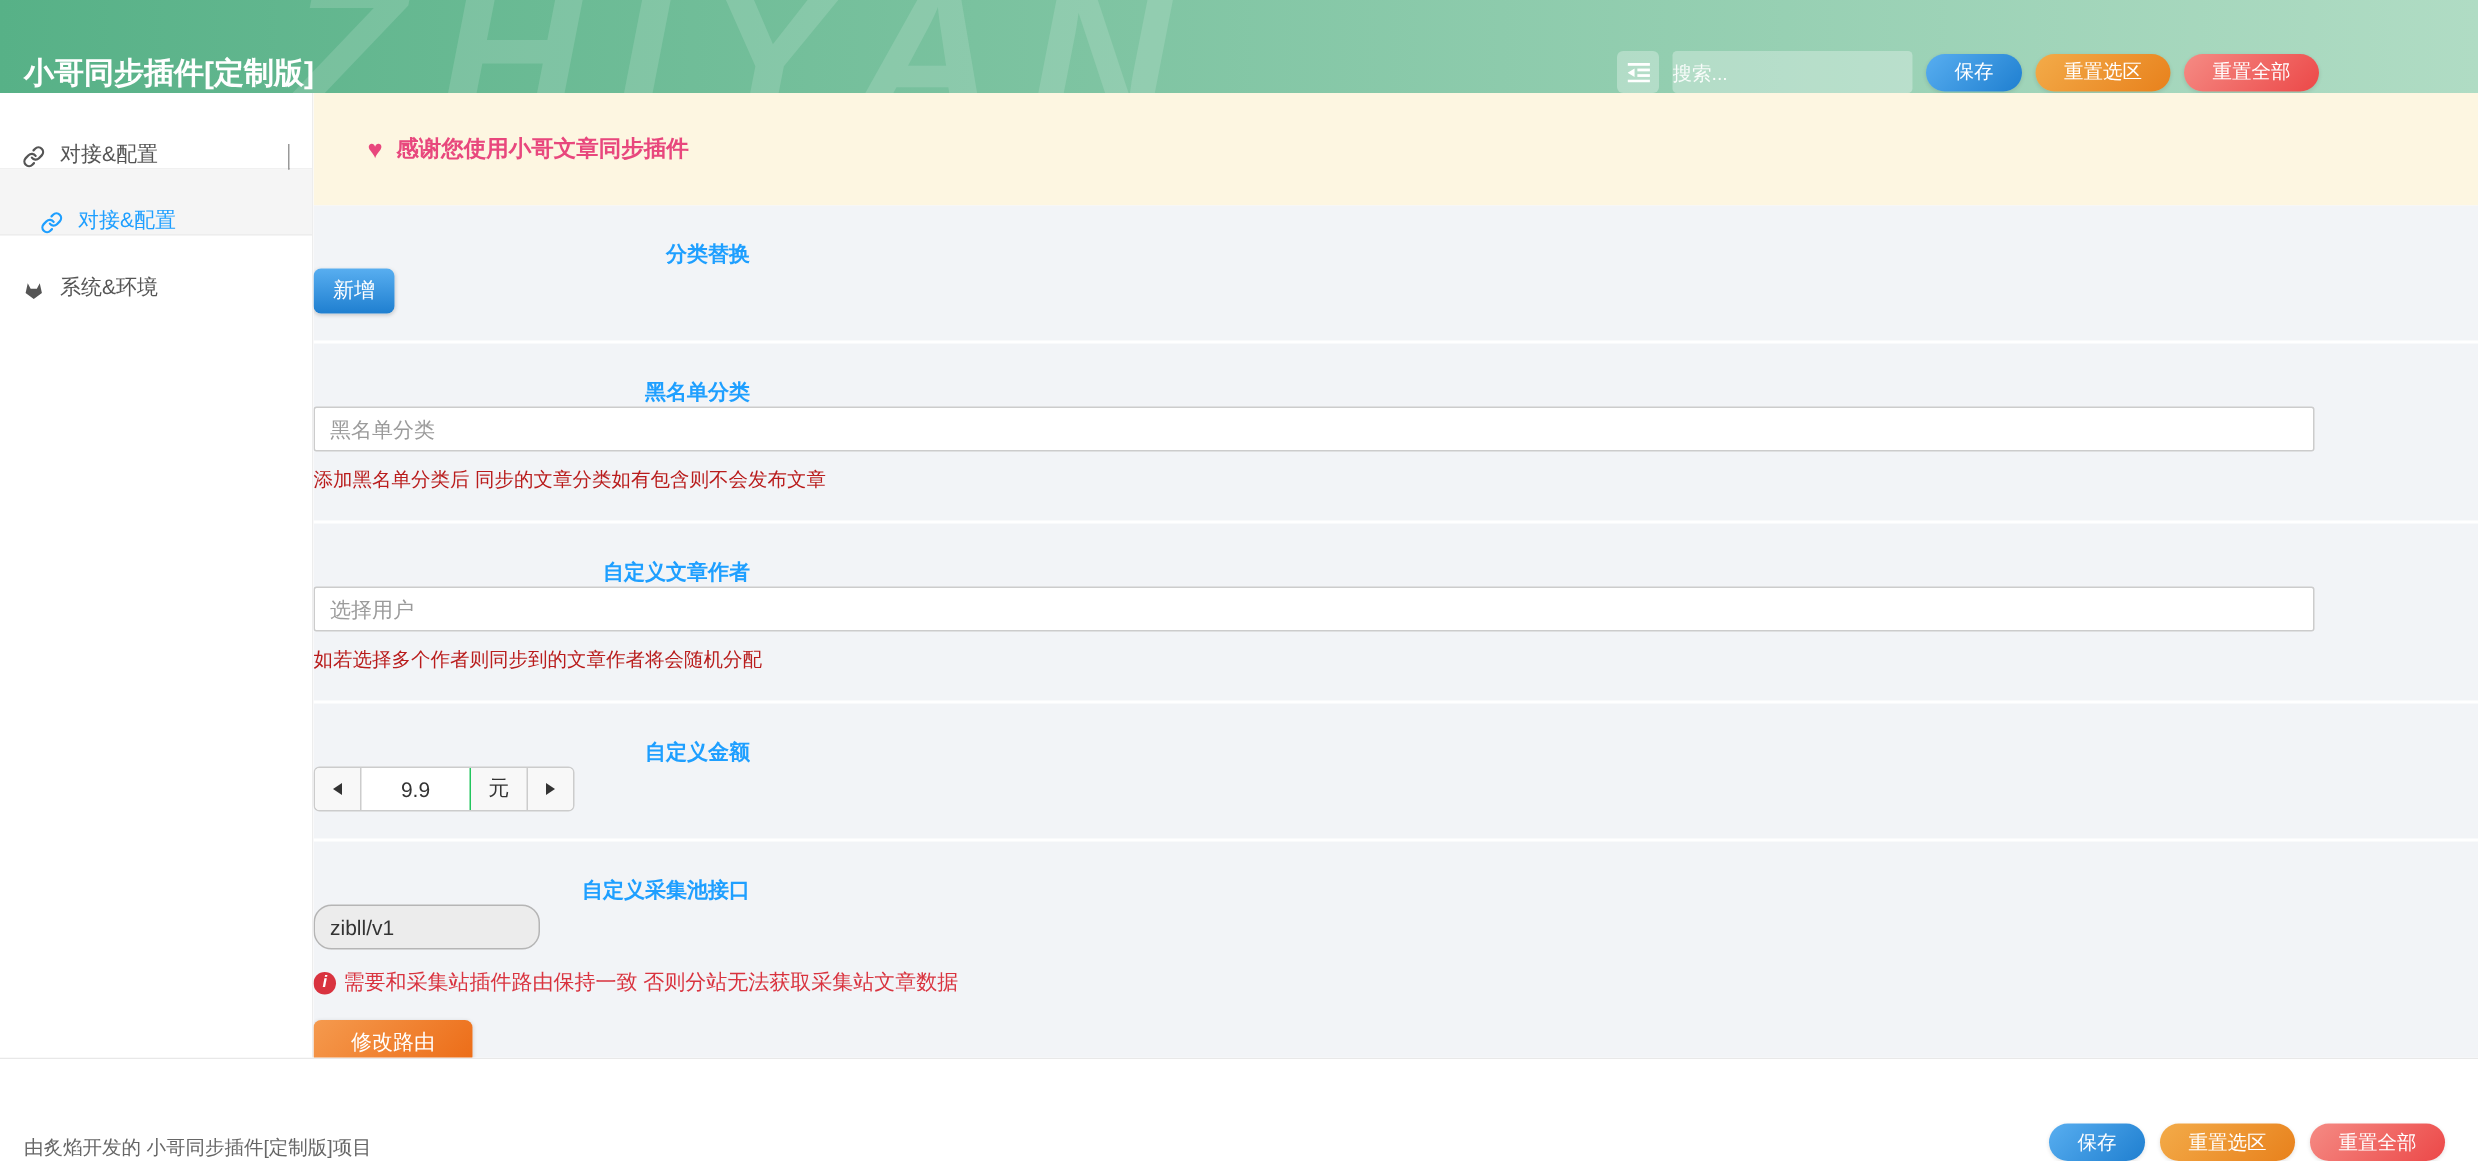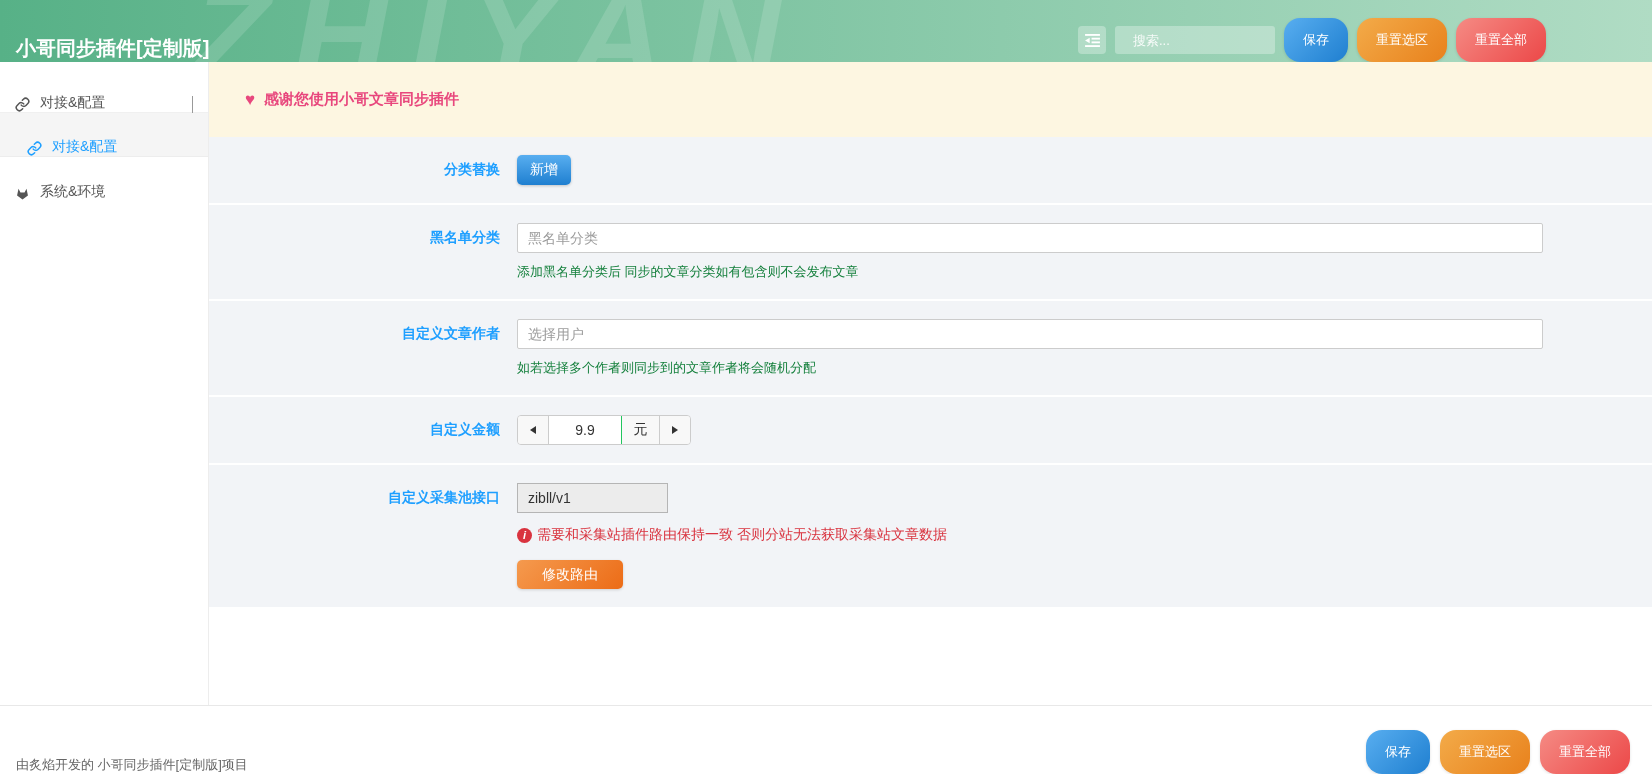--- a/index.html
+++ b/index.html
@@ -24,25 +24,25 @@
   }
   .app-title { font-size:20px; font-weight:bold; color:#fff; z-index:1; }
   .header-right { margin-left:auto; display:flex; align-items:center; gap:9px; padding-right:90px; z-index:1; }
   .icon-btn {
     width:28px; height:28px; border:none; border-radius:4px;
     background:rgba(255,255,255,0.30); display:flex; align-items:center; justify-content:center;
     cursor:pointer; flex:none;
   }
   .search-input {
     width:160px; height:28px; border:none; border-radius:3px;
-    background:rgba(255,255,255,0.30); padding:0 18px; font-size:13px; color:#fff; outline:none;
+    background:rgba(255,255,255,0.30); padding:0 0; font-size:13px; color:#fff; outline:none;
   }
   .search-input::placeholder { color:rgba(255,255,255,0.9); }
   .pill {
-    height:44px; border:none; border-radius:16px; padding:0 19px;
+    height:25px; border:none; border-radius:16px; padding:0 19px;
     color:#fff; font-size:13px; cursor:pointer; white-space:nowrap;
     box-shadow:0 1px 3px rgba(0,0,0,0.12);
   }
   .pill-blue   { background:linear-gradient(135deg, var(--btn_blue_a,#58aef0),   var(--btn_blue_b,#1f7fd0)); }
   .pill-orange { background:linear-gradient(135deg, var(--btn_orange_a,#f3ab49), var(--btn_orange_b,#e8811c)); }
   .pill-red    { background:linear-gradient(135deg, var(--btn_red_a,#f58b84),    var(--btn_red_b,#ec4848)); }
 
   
   .main { display:flex; height:643px; }
 
@@ -71,55 +71,55 @@
     color:var(--notice_title,#e8477d); font-weight:bold; font-size:15px;
     display:flex; align-items:center; gap:9px;
   }
   .heart { font-size:17px; line-height:1; }
   .notice-list { list-style:disc; margin:14px 0 0 27px; color:#555; font-size:13px; }
   .notice-list li { margin-top:10px; padding-left:7px; }
   .notice-list a { color:var(--link_blue,#0a68b4); text-decoration:underline; cursor:pointer; }
 
   
   .form { background:var(--form_bg,#f2f4f7); flex:none; }
-  .form-row { display:flex; padding:18px 0; }
+  .form-row { display:flex; padding:18px 0;flex-direction:column; }
   .form-row + .form-row { border-top:2px solid #fff; }
   .form-label {
     width:308px; flex:none; text-align:right; padding:6px 17px 0 0;
     color:var(--accent_blue,#1e9fff); font-weight:bold; font-size:14px;
   }
   .form-control { flex:1; padding-right:109px; }
 
   .btn-add {
     height:30px; padding:0 13px; border:none; border-radius:5px;
     background:linear-gradient(180deg, var(--btn_blue_a,#58aef0), var(--btn_blue_b,#1f7fd0));
     color:#fff; font-size:14px; cursor:pointer; box-shadow:0 1px 3px rgba(0,0,0,0.2);
   }
   .text-input {
     width:100%; height:30px; border:1px solid #ccc; border-radius:2px;
     padding:0 10px; font-size:14px; color:#333; background:#fff; outline:none;
   }
   .text-input::placeholder { color:#9b9b9b; }
-  .help { color:#15803d; font-size:13px; margin-top:10px; }
+  .help { color:#b91c1c; font-size:13px; margin-top:10px; }
 
   .stepper {
     display:inline-flex; height:30px; border:1px solid #ccc; border-radius:4px;
     overflow:hidden; background:#f8f8f8; align-items:stretch;
   }
   .step-btn { width:30px; border:none; background:#f8f8f8; display:flex; align-items:center; justify-content:center; cursor:pointer; }
   .tri-left  { width:0; height:0; border:4px solid transparent; border-right:6px solid #333; border-left:none; }
   .tri-right { width:0; height:0; border:4px solid transparent; border-left:6px solid #333; border-right:none; }
   .step-value {
     width:74px; background:#fff; border:none; border-left:1px solid #ccc; border-right:1px solid #22c55e;
     text-align:center; font-size:14px; color:#333; outline:none;
   }
   .step-unit { width:38px; display:flex; align-items:center; justify-content:center; font-size:14px; color:#333; border-right:1px solid #ccc; }
 
   .api-input {
-    width:151px; height:30px; background:#ececec; border:1px solid #b5b5b5; border-radius:0;
+    width:151px; height:30px; background:#ececec; border:1px solid #b5b5b5; border-radius:12px;
     padding:0 10px; font-size:14px; color:#333; outline:none;
   }
   .warning { margin-top:13px; display:flex; align-items:center; gap:5px; color:var(--warning_red,#d9333f); font-size:14px; }
   .info-icon {
     width:15px; height:15px; border-radius:50%; background:var(--warning_red,#d9333f);
     color:#fff; font-size:11px; font-weight:bold; font-style:italic;
     display:inline-flex; align-items:center; justify-content:center; flex:none;
   }
   .btn-route {
     margin-top:16px; height:29px; padding:0 25px; border:none; border-radius:5px;

